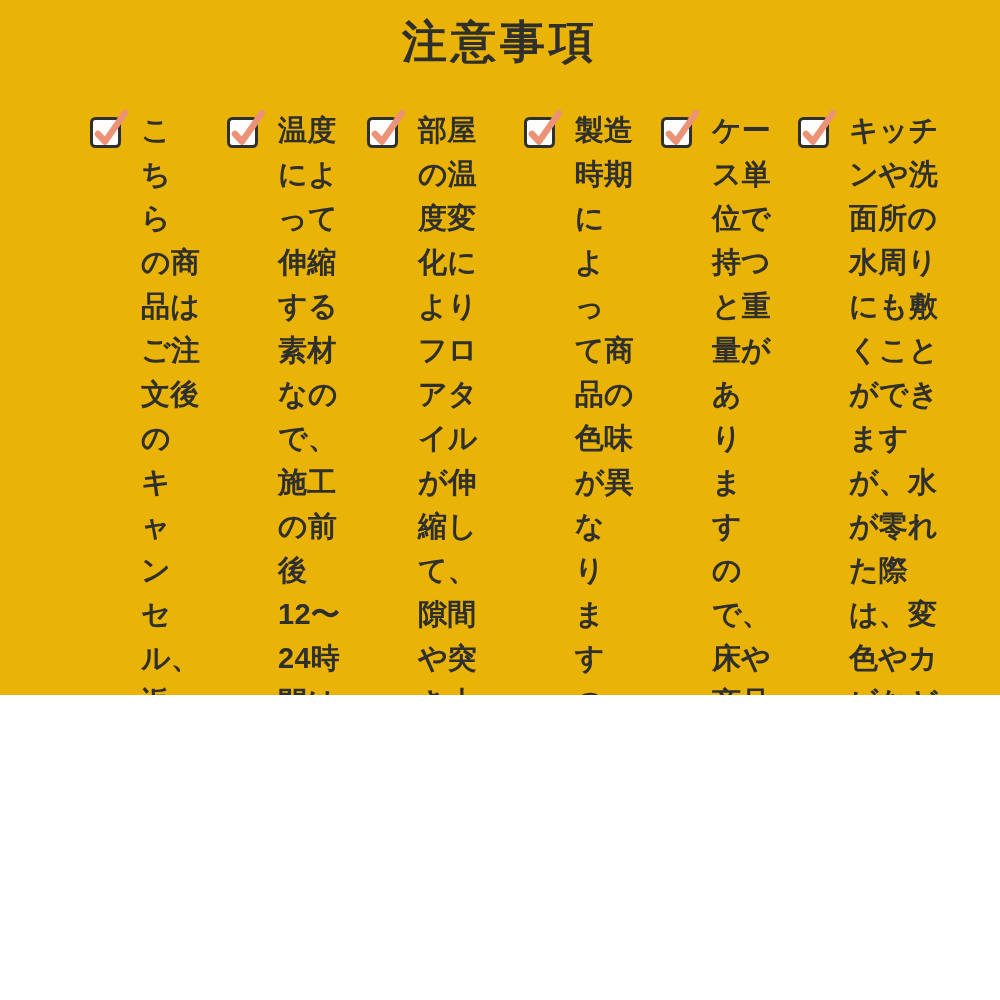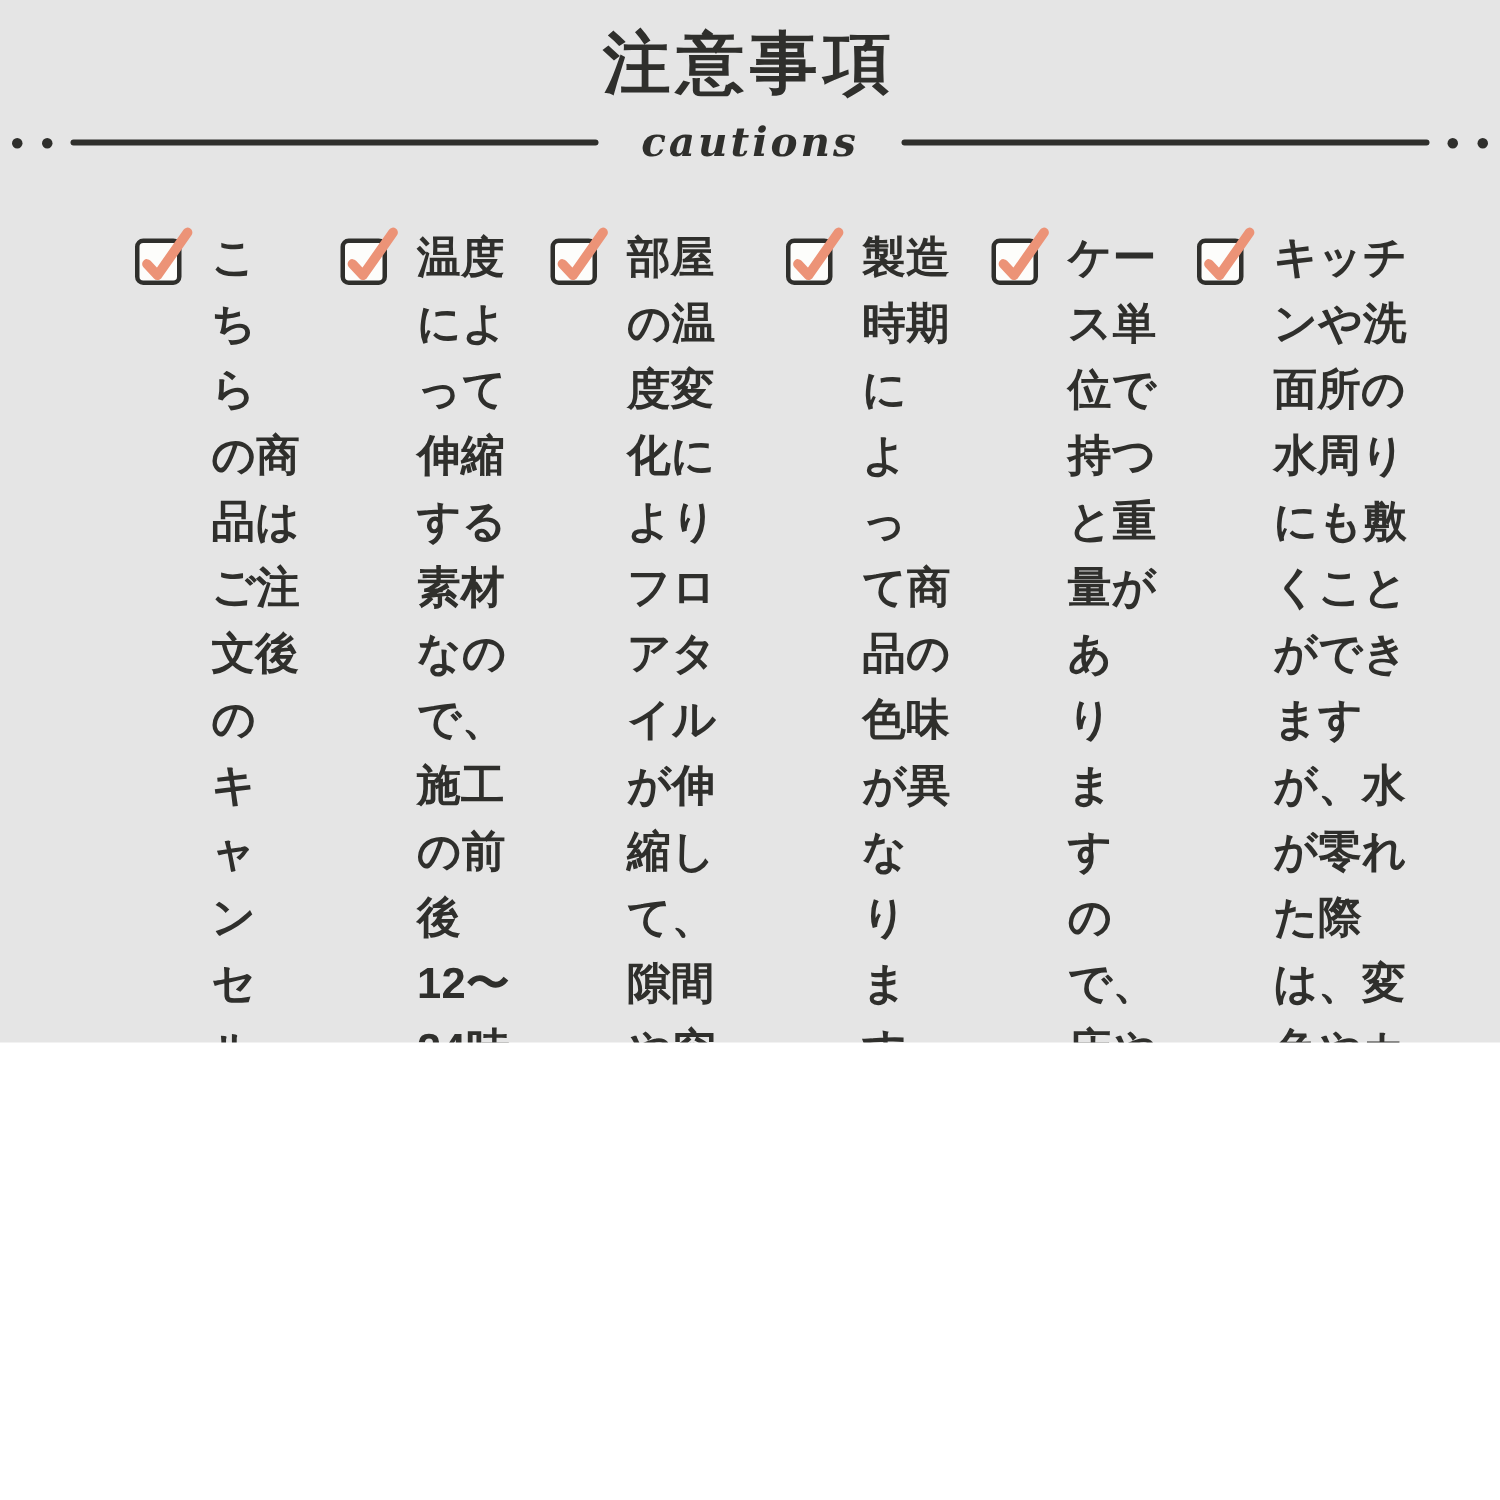--- a/index.html
+++ b/index.html
@@ -1,20 +1,20 @@
 <!DOCTYPE html>
 <html><head>
 <meta charset="utf-8">
 <style>
   html, body { margin: 0; padding: 0; }
   .page {
     position: relative;
     width: 1000px;
     height: 748px;
-    background: #e5e5e5;
+    background: #eab308;
     color: #2F2F2C;
     font-family: "Liberation Sans", "DejaVu Sans", sans-serif;
     overflow: hidden;
     box-sizing: border-box;
   }
   .header { padding-top: 16px; text-align: center; }
   .title {
     margin: 0;
     font-size: 45px;
     font-weight: bold;
@@ -91,29 +91,20 @@
     background: #FFFFFF;
   }
 </style>
 </head>
 <body>
 
 <div class="page">
 
   <div class="header">
     <h1 class="title">注意事項</h1>
-    <div class="divider">
-      <span class="dot"></span>
-      <span class="dot"></span>
-      <span class="line"></span>
-      <span class="subtitle">cautions</span>
-      <span class="line"></span>
-      <span class="dot"></span>
-      <span class="dot"></span>
-    </div>
   </div>
 
   <ul class="caution-list" id="caution-list">
   <li class="caution-item">
     <span class="checkbox">
       <svg width="38" height="38" viewBox="0 0 38 38" xmlns="http://www.w3.org/2000/svg">
         <rect x="2.5" y="8.5" width="28" height="28" rx="4" fill="#FDFDFB" stroke="#2F2F2C" stroke-width="3"></rect>
         <path d="M9 24 L16 31.5 L36 3" fill="none" stroke="#EC9377" stroke-width="6.5" stroke-linecap="round" stroke-linejoin="round"></path>
       </svg>
     </span>

